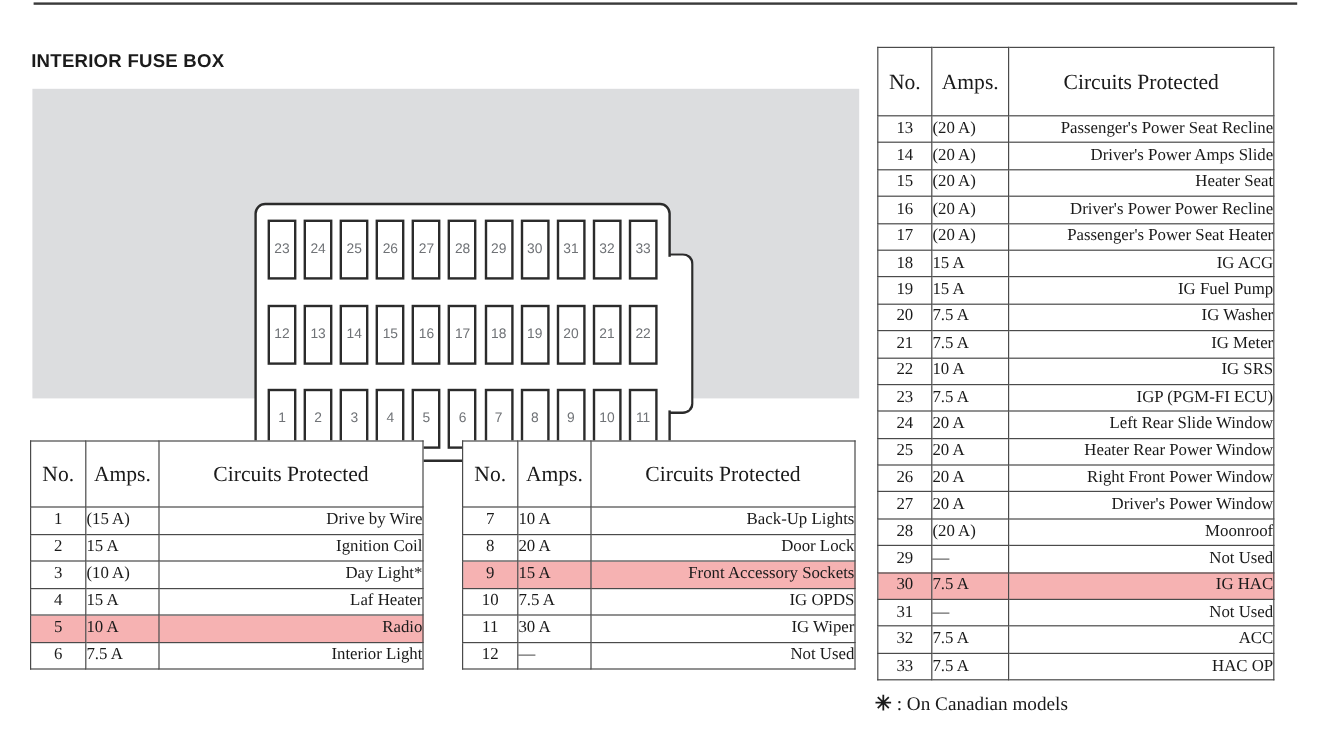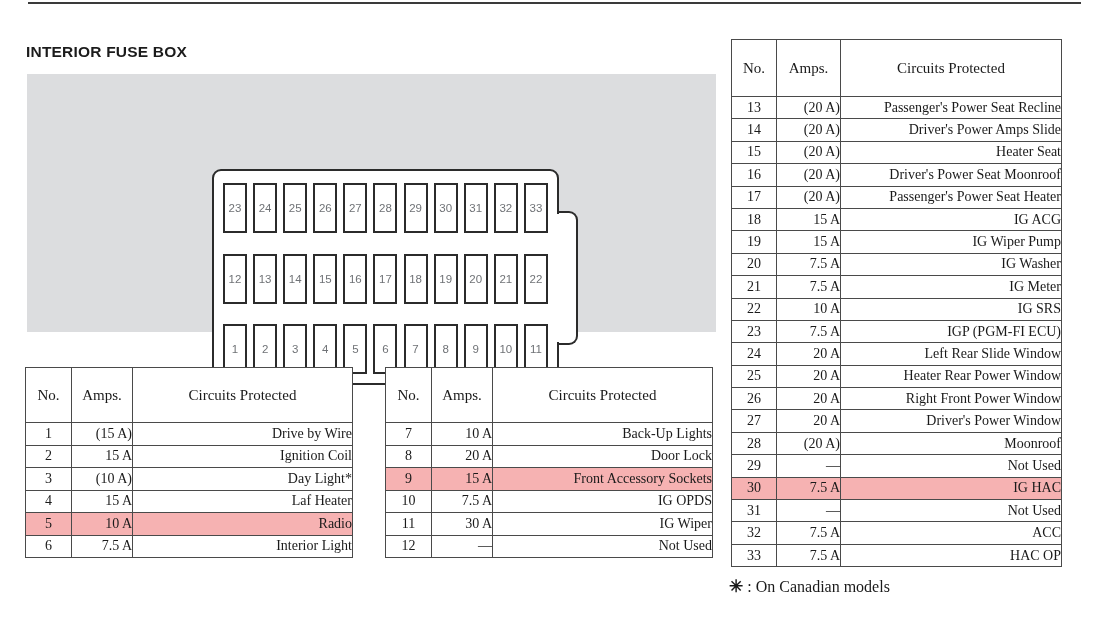--- a/index.html
+++ b/index.html
@@ -124,32 +124,32 @@
     background: #ffffff;
   }
   table.fuse-table th,
   table.fuse-table td {
     border: 1px solid #4a4a4a;
     padding: 0;
     color: #1a1a1a;
   }
   table.fuse-table th {
     font-weight: normal;
-    font-size: 15px;
+    font-size: 18px;
     height: 54px;
     vertical-align: middle;
     text-align: center;
   }
   table.fuse-table td {
     height: 21.5px;
     font-size: 14px;
     vertical-align: middle;
   }
   td.c-no   { text-align: center; width: 45px; }
-  td.c-amps { text-align: right; width: 60px; }
+  td.c-amps { text-align: left; width: 60px; }
   td.c-desc { text-align: right; padding-left: 9px; }
   th.h-no   { width: 45px; }
   th.h-amps { width: 60px; }
 
   tr.highlight td {
     background: #f6b2b2;
   }
 
   
   #table-left   { left: 25px;  top: 367px; width: 328px; }
@@ -336,36 +336,36 @@
         <td class="c-desc">Driver's Power Amps Slide</td>
       </tr>
       <tr>
         <td class="c-no">15</td>
         <td class="c-amps">(20 A)</td>
         <td class="c-desc">Heater Seat</td>
       </tr>
       <tr>
         <td class="c-no">16</td>
         <td class="c-amps">(20 A)</td>
-        <td class="c-desc">Driver's Power Seat Moonroof</td>
+        <td class="c-desc">Driver's Power Power Recline</td>
       </tr>
       <tr>
         <td class="c-no">17</td>
         <td class="c-amps">(20 A)</td>
         <td class="c-desc">Passenger's Power Seat Heater</td>
       </tr>
       <tr>
         <td class="c-no">18</td>
         <td class="c-amps">15 A</td>
         <td class="c-desc">IG ACG</td>
       </tr>
       <tr>
         <td class="c-no">19</td>
         <td class="c-amps">15 A</td>
-        <td class="c-desc">IG Wiper Pump</td>
+        <td class="c-desc">IG Fuel Pump</td>
       </tr>
       <tr>
         <td class="c-no">20</td>
         <td class="c-amps">7.5 A</td>
         <td class="c-desc">IG Washer</td>
       </tr>
       <tr>
         <td class="c-no">21</td>
         <td class="c-amps">7.5 A</td>
         <td class="c-desc">IG Meter</td>

